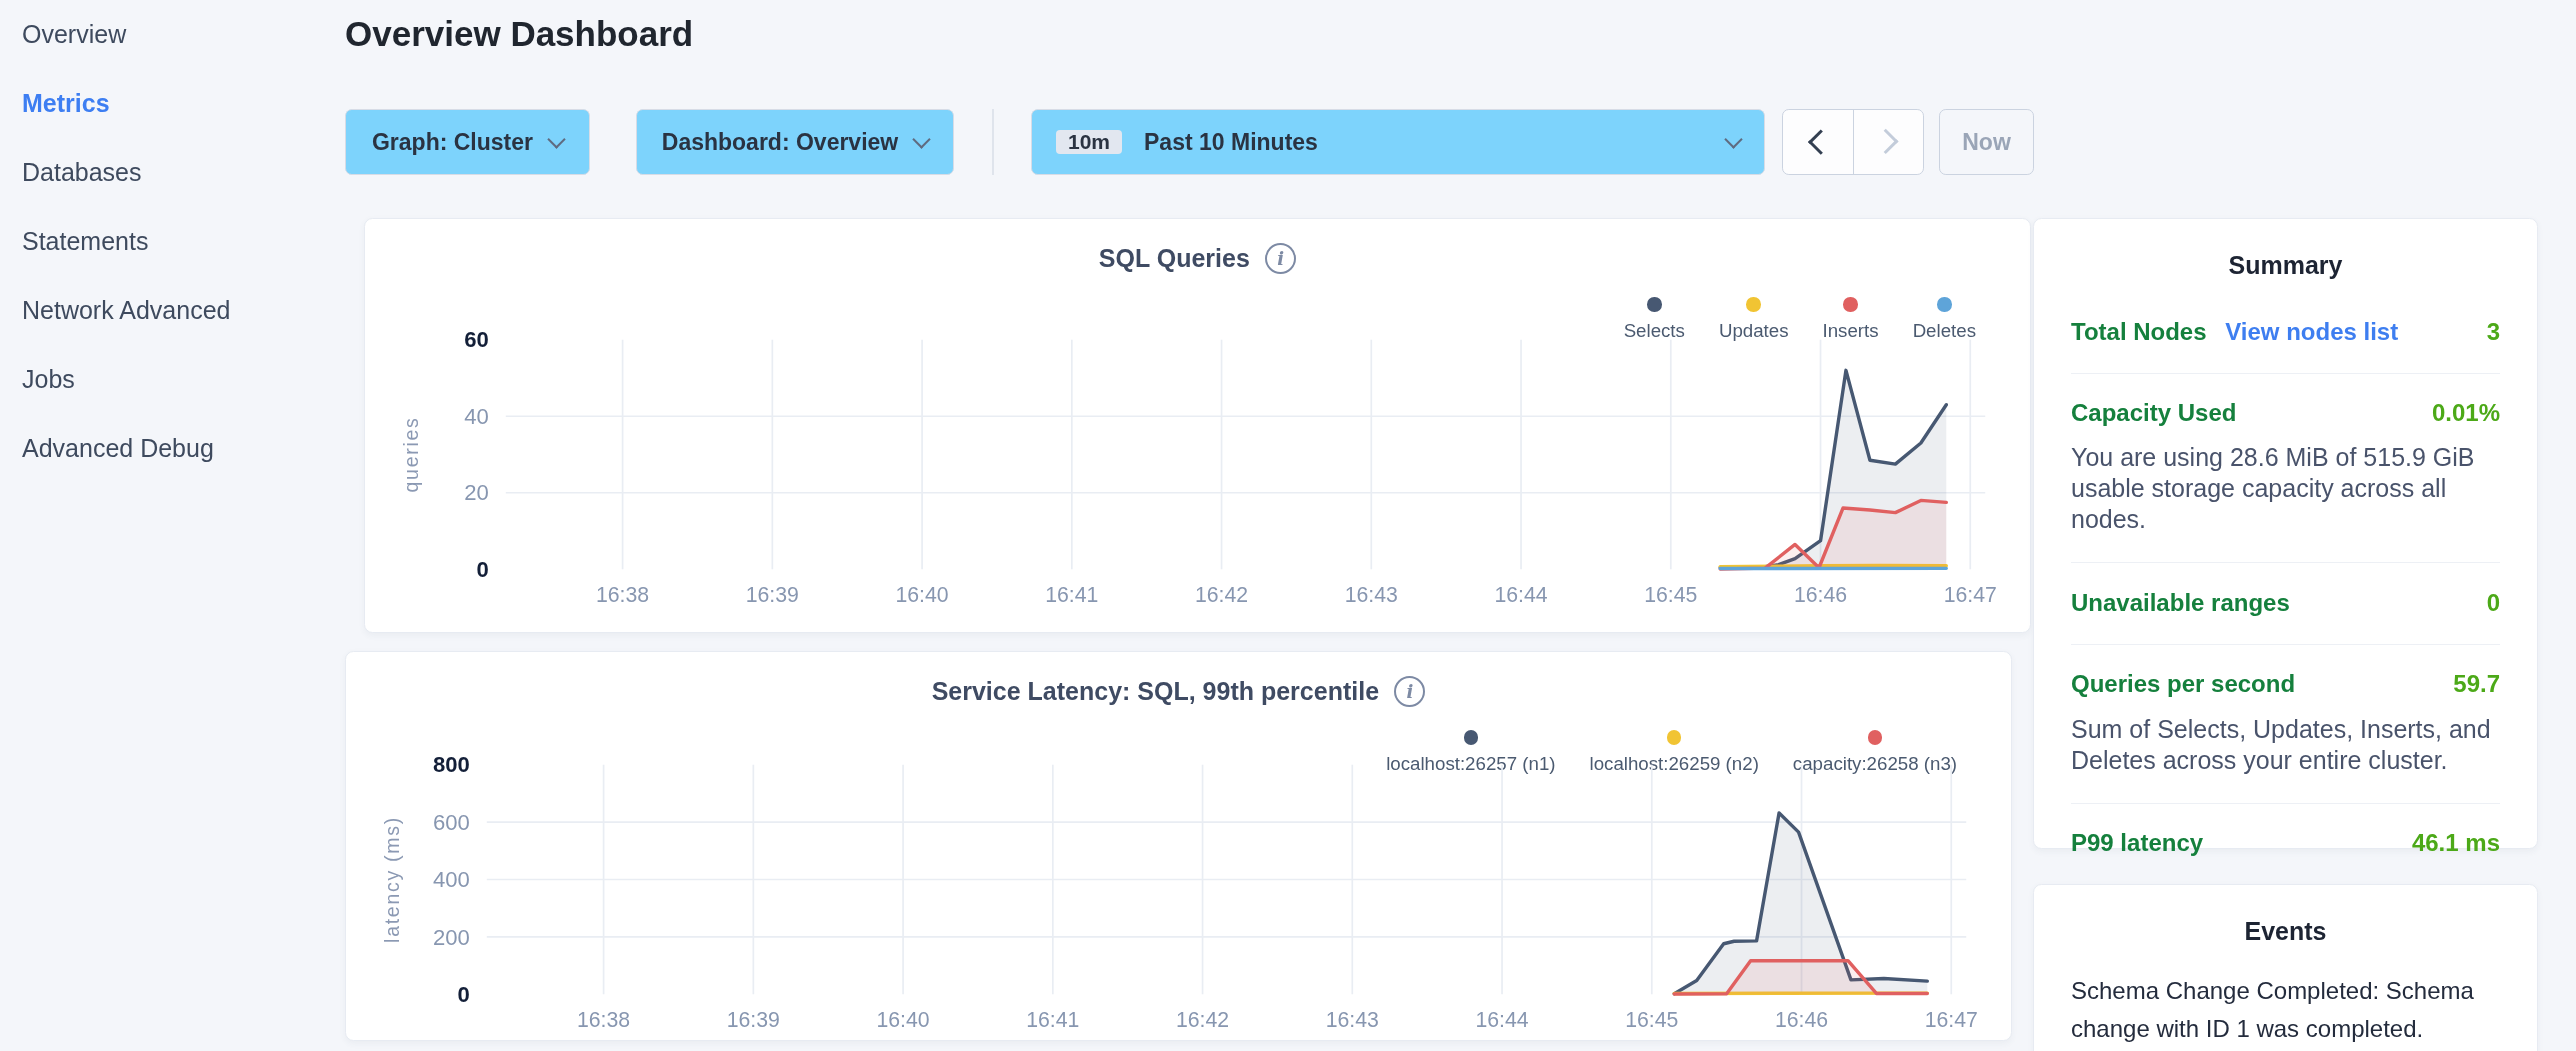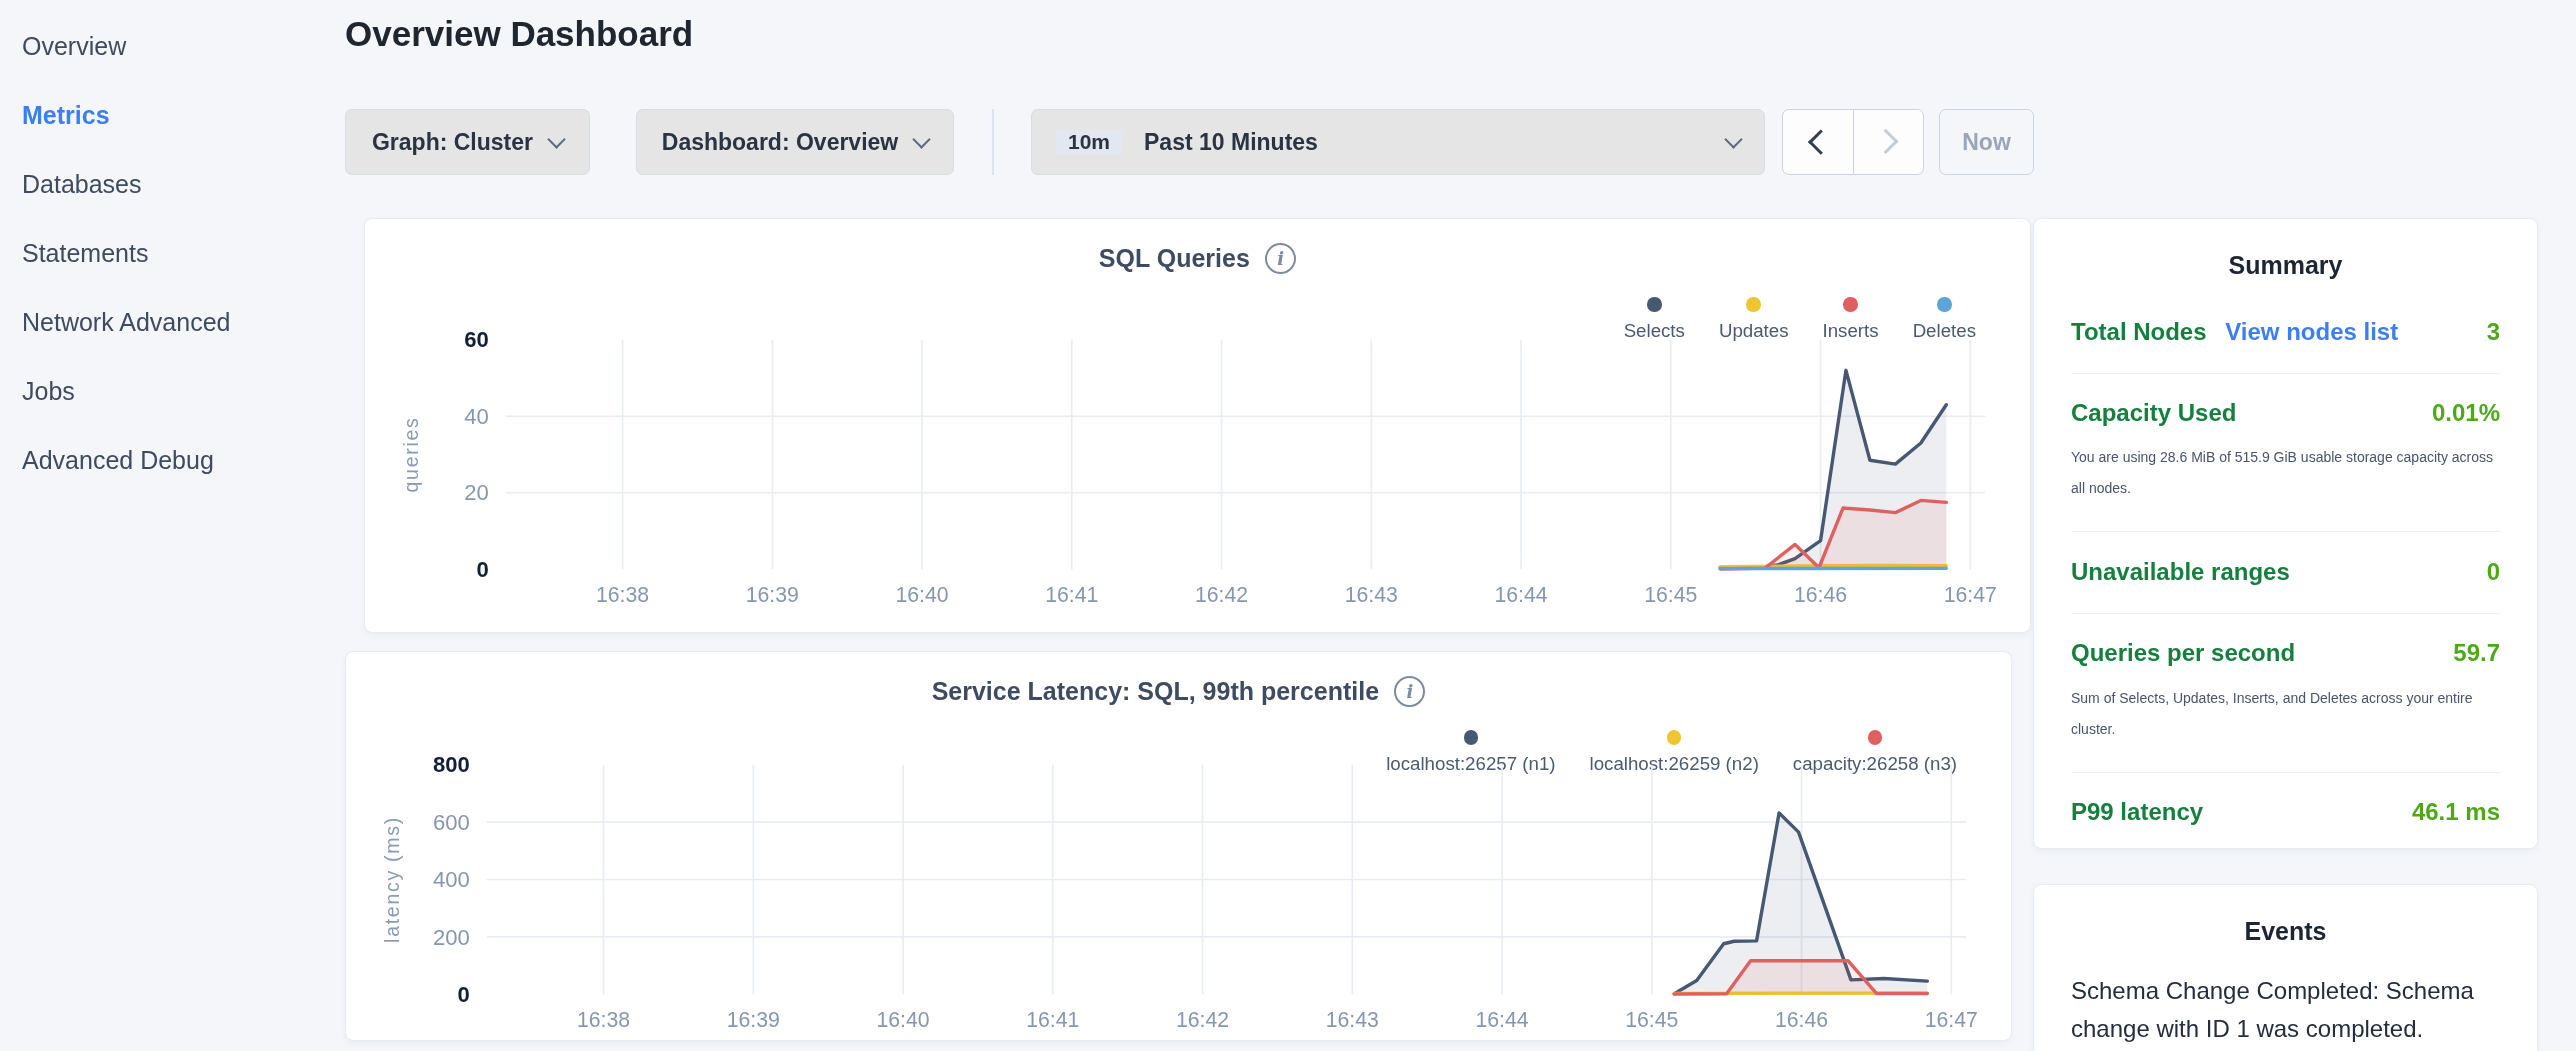--- a/index.html
+++ b/index.html
@@ -3,29 +3,29 @@
 <meta charset="utf-8">
 <style>
   html,body{margin:0;padding:0;}
   body{
     width:2576px;height:1051px;position:relative;overflow:hidden;
     background:#f4f6fa;color:#242b3a;
     font-family:"Liberation Sans",sans-serif;
     -webkit-font-smoothing:antialiased;
   }
   
-  .sidebar{position:absolute;left:0;top:0;width:323px;padding-top:12px;}
+  .sidebar{position:absolute;left:0;top:0;width:323px;padding-top:0;}
   .side-item{height:69px;display:flex;align-items:center;padding-left:22px;
     font-size:25px;font-weight:500;color:#3e4a5e;cursor:pointer;}
   .side-item.active{color:#3d7ef2;font-weight:700;}
   
   .page-title{position:absolute;left:345px;top:13.6px;margin:0;
     font-size:35px;font-weight:700;color:#20262f;}
   .ctl{position:absolute;top:109px;height:66px;box-sizing:border-box;
-    background:#e5e5e5;border:1.7px solid #d7dce6;border-radius:6.8px;
+    background:#7dd3fc;border:1.7px solid #d7dce6;border-radius:6.8px;
     display:flex;align-items:center;font-weight:700;font-size:23px;color:#2a3342;cursor:pointer;}
   .chev{width:11px;height:11px;border-style:solid;border-color:#5f6b80;border-width:0 2.6px 2.6px 0;
     transform:rotate(45deg);margin-top:-5.1px;}
   #graph-dropdown{left:345px;width:245px;justify-content:center;gap:17px;}
   #dashboard-dropdown{left:636px;width:318px;justify-content:center;gap:17px;}
   .vdivider{position:absolute;left:992px;top:109px;width:1.7px;height:66px;background:#dfe4ec;}
   #time-picker{left:1031px;width:734px;padding:0 24px;gap:22px;}
   .badge{background:#e2e7f0;border-radius:4px;padding:0 12px;font-size:21px;font-weight:700;color:#2a3342;}
   #time-picker .chev{margin-left:auto;}
   #pager{left:1782px;width:142px;padding:0;border:1.7px solid #cbd3e0;background:#fdfdfe;}
@@ -56,21 +56,21 @@
   #chart-card-1 .chart-box{top:112px;}
   #chart-card-2 .chart-box{top:104px;}
   
   .panel-title{margin:32px 0 12px;text-align:center;font-size:25px;font-weight:700;color:#1d2433;}
   .srow{margin:0 37px;padding:25.5px 0 27px;border-top:1.7px solid #edf0f5;}
   .srow.first{border-top:none;}
   .srow-head{display:flex;align-items:baseline;}
   .srow-label{font-size:24px;font-weight:700;color:#15803d;}
   .srow-link{font-size:24px;font-weight:700;color:#3e7ef0;margin-left:18.7px;cursor:pointer;text-decoration:none;}
   .srow-value{margin-left:auto;font-size:24px;font-weight:700;color:#4ca918;}
-  .srow-sub{margin-top:15.3px;font-size:14px;line-height:31px;color:#49536b;}
+  .srow-sub{margin-top:15.3px;font-size:25px;line-height:31px;color:#49536b;}
   
   .event-msg{margin:25.5px 37px 0;font-size:24px;line-height:38px;color:#242c3d;}
 </style>
 </head>
 <body>
 
 <nav class="sidebar" id="sidebar">
     <div class="side-item">Overview</div>
     <div class="side-item active">Metrics</div>
     <div class="side-item">Databases</div>

